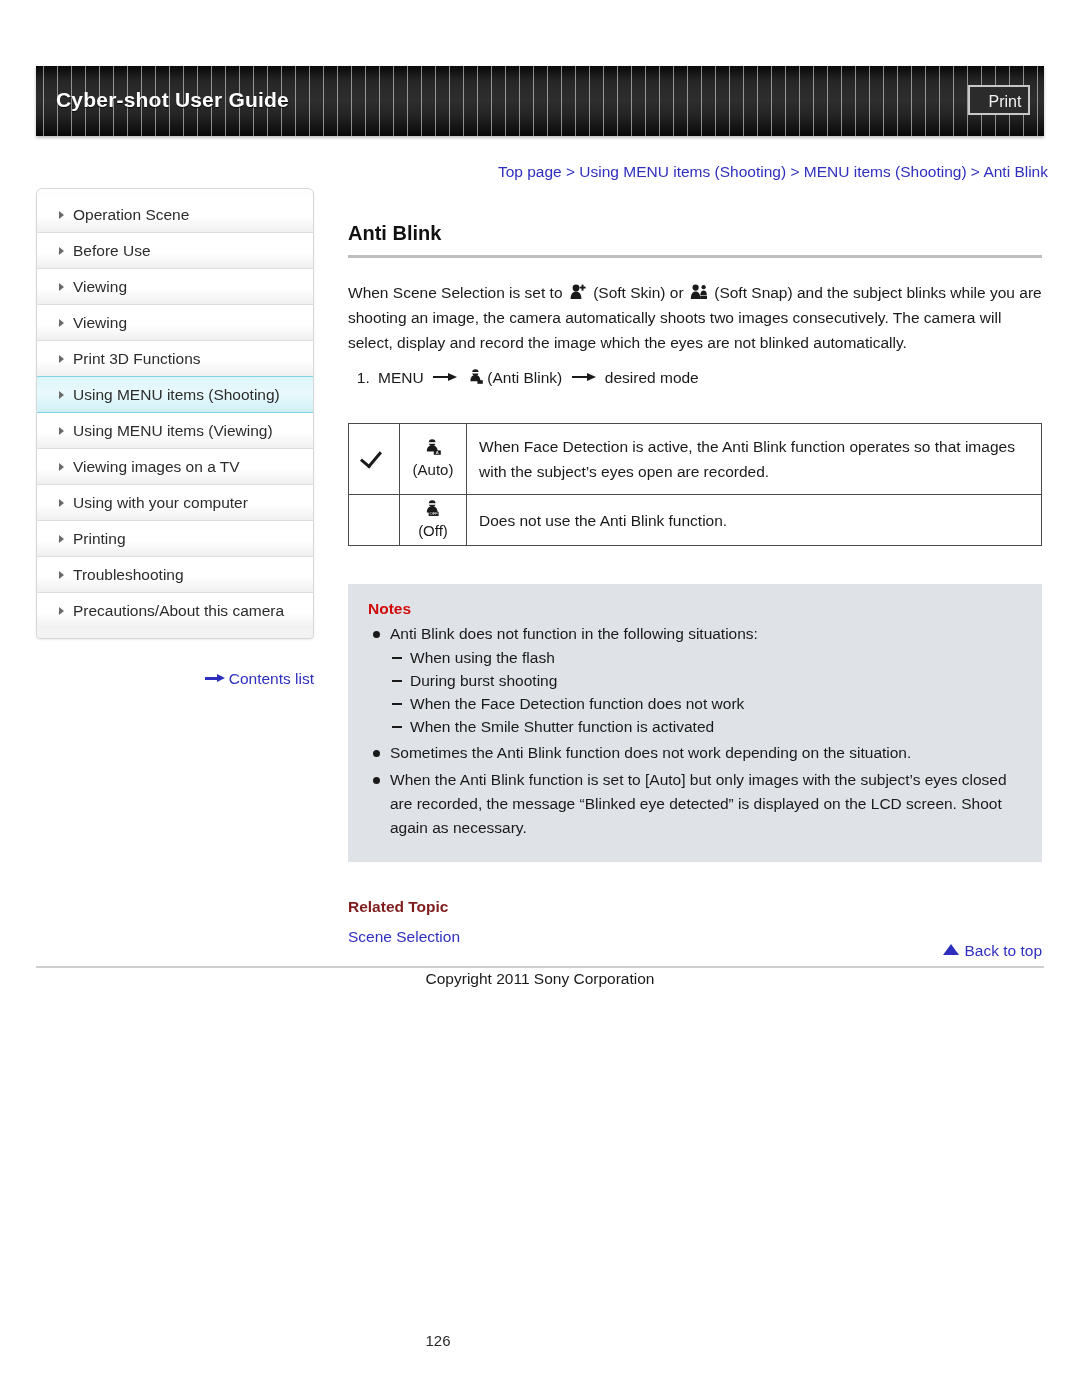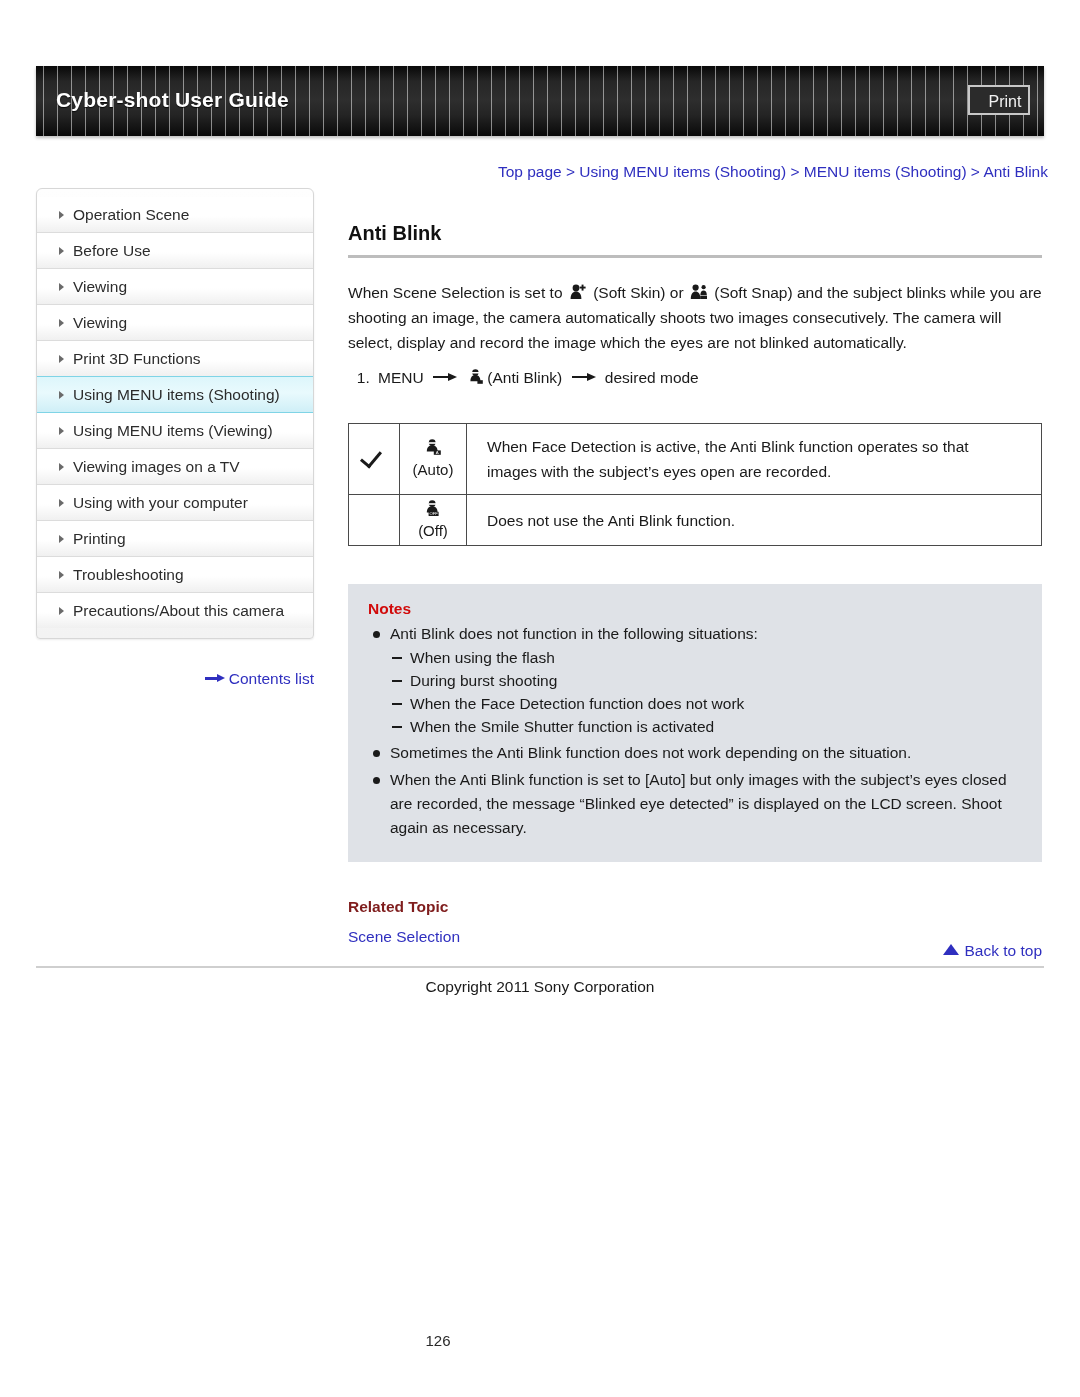--- a/index.html
+++ b/index.html
@@ -260,21 +260,21 @@
     text-align: center;
   }
   td.mode-col {
     width: 62px;
     text-align: center;
     padding: 6px 2px;
     line-height: 17px;
   }
   td.mode-col .mode-label { font-size: 15px; display: block; margin-top: 2px; }
   td.desc-col {
-    padding: 10px 20px;
+    padding: 10px 12px;
     line-height: 25px;
   }
   .checkmark {
     display: inline-block;
     width: 26px;
     height: 22px;
     position: relative;
   }
   .checkmark::after {
     content: "";
@@ -392,21 +392,21 @@
     background: #cfcfcf;
   }
   .copyright {
     position: absolute;
     left: 36px;
     top: 966px;
     width: 1008px;
     text-align: center;
     font-size: 15.5px;
     color: #1a1a1a;
-    padding-top: 12px;
+    padding-top: 4px;
   }
   .page-number {
     position: absolute;
     left: 0;
     top: 1332px;
     width: 876px;
     text-align: center;
     font-size: 15px;
     color: #2a2a2a;
   }

